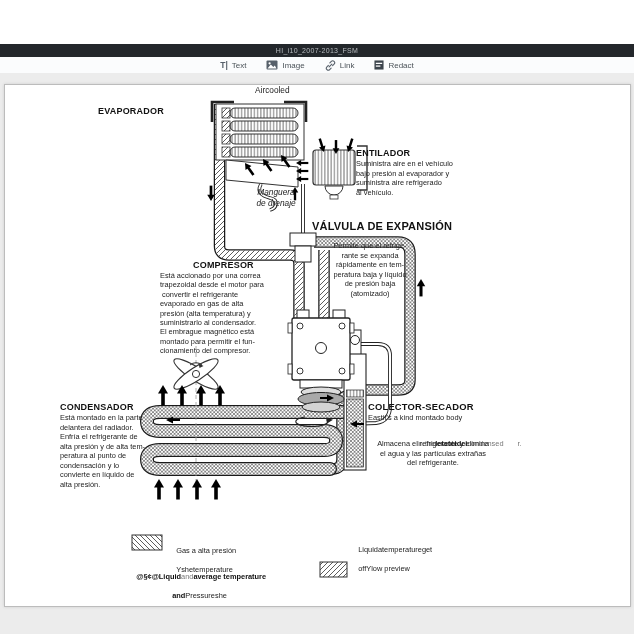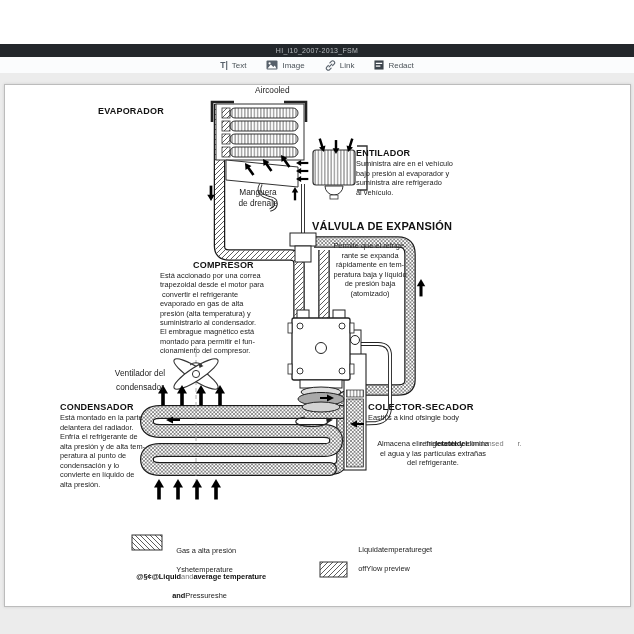--- a/index.html
+++ b/index.html
@@ -257,21 +257,21 @@
 
   <div class="ttl" style="left:98px;top:106px;">EVAPORADOR</div>
 
 
   <div class="ttl" style="left:356px;top:148px;">ENTILADOR</div>
   <div class="lbl" style="left:356px;top:159px;width:120px;">Suministra aire en el vehículo
 bajo presión al evaporador y
 suministra aire refrigerado
 al vehículo.</div>
 
-  <div class="lbl" style="left:223px;top:187px;width:70px;text-align:center;font-size:8.3px;line-height:11px;">Manguera
+  <div class="lbl" style="left:241px;top:187px;width:70px;text-align:center;font-size:8.3px;line-height:11px;font-style:italic;">Manguera
 de drenaje</div>
 
   <div class="ttl" style="left:312px;top:220px;font-size:11px;">VÁLVULA DE EXPANSIÓN</div>
   <div class="lbl" style="left:325px;top:241px;width:90px;line-height:9.6px;text-align:center;">Permite que el refrige-
 rante se expanda
 rápidamente en tem-
 peratura baja y líquido
 de presión baja
 (atomizado)</div>
 
@@ -279,35 +279,33 @@
   <div class="lbl" style="left:160px;top:271px;width:125px;line-height:9.4px;">Está accionado por una correa
 trapezoidal desde el motor para
  convertir el refrigerante
 evaporado en gas de alta
 presión (alta temperatura) y
 suministrarlo al condensador.
 El embrague magnético está
 montado para permitir el fun-
 cionamiento del compresor.</div>
 
-  <div class="lbl" style="left:96px;top:367px;width:88px;text-align:center;font-size:8.3px;line-height:13.5px;">Ventilador del
-condensador</div>
 
   <div class="ttl" style="left:60px;top:402px;">CONDENSADOR</div>
   <div class="lbl" style="left:60px;top:413px;width:100px;">Está montado en la parte
 delantera del radiador.
 Enfría el refrigerante de
 alta presión y de alta tem-
 peratura al punto de
 condensación y lo
 convierte en líquido de
 alta presión.</div>
 
   <div class="ttl" style="left:368px;top:401px;font-size:9.4px;">COLECTOR-SECADOR</div>
-  <div class="lbl" style="left:368px;top:413px;width:130px;">Eastit's a kind ofsingle body</div>
+  <div class="lbl" style="left:368px;top:413px;width:130px;">Eastit's a kind montado body</div>
   <div class="lbl dim" style="left:368px;top:429px;width:130px;padding-left:41px;">
     <span>in the</span><span class="b">leteteidei</span><span>condensed</span><span style="margin-left:14px;">r.</span>
   </div>
   <div class="lbl" style="left:368px;top:439px;width:130px;text-align:center;">Almacena el refrigerante y elimina
 el agua y las partículas extrañas
 del refrigerante.</div>
 
   <div class="lbl" style="left:168px;top:536px;">
     <span>Gas a alta presión</span><br>
     <span>Yshetemperature</span>

